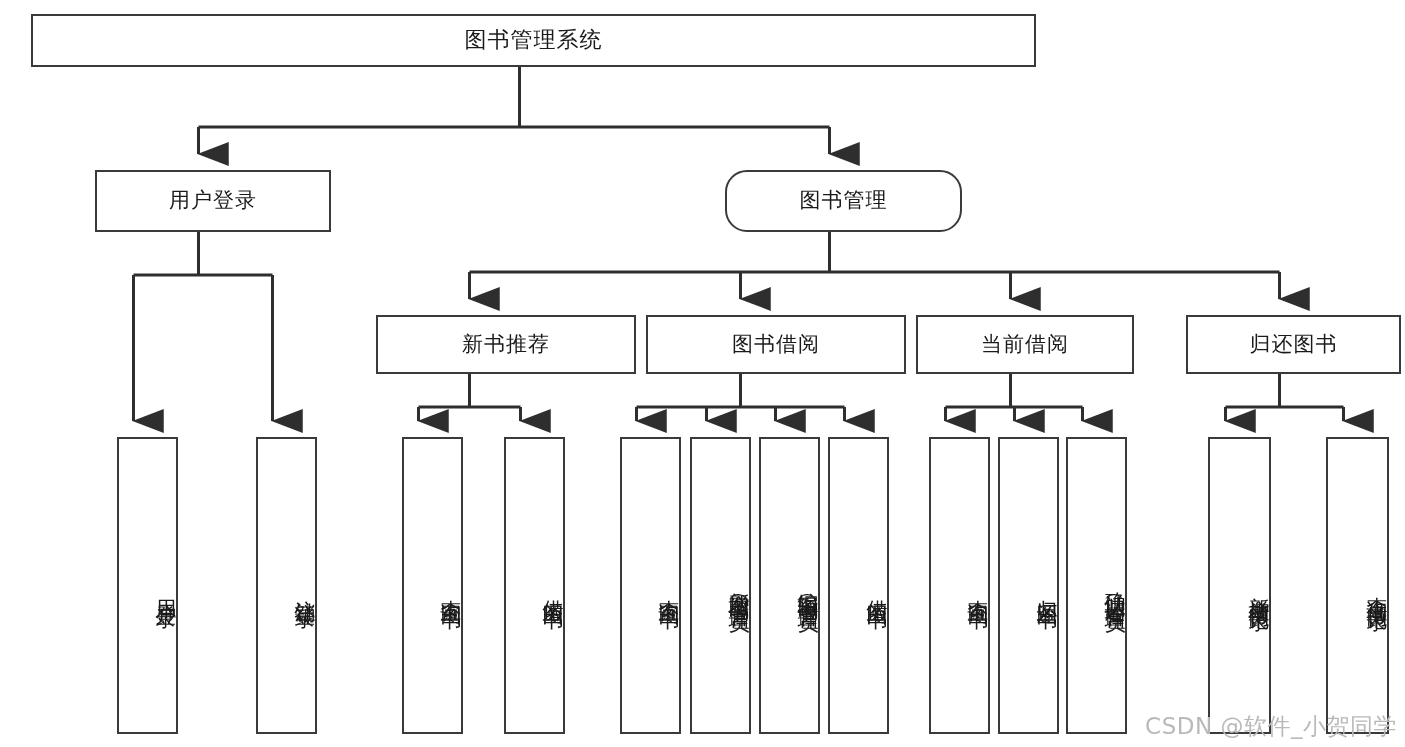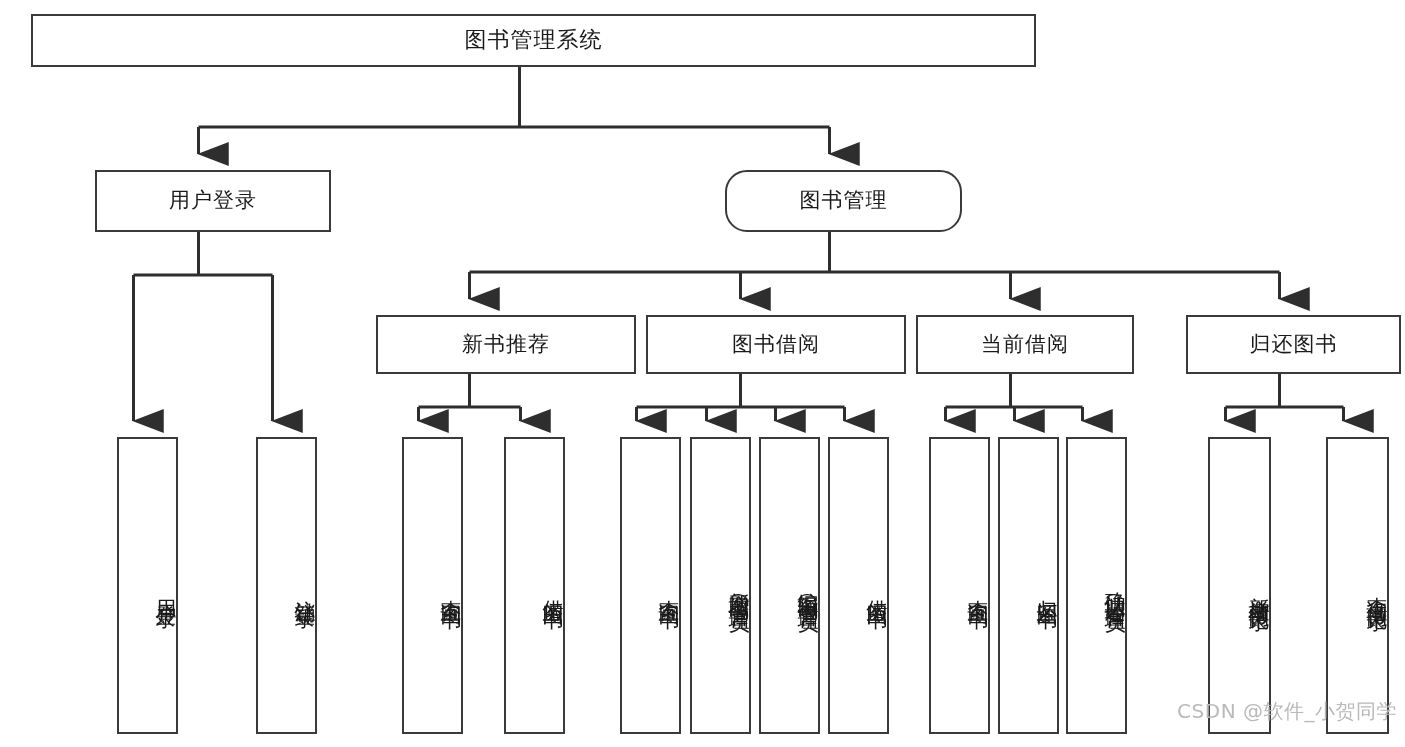--- a/index.html
+++ b/index.html
@@ -53,22 +53,22 @@
     letter-spacing: 3px;
     line-height: 1;
     padding-top: 6px;
     align-items: flex-start;
     justify-content: center;
     text-align: center;
   }
   .watermark {
     position: absolute;
     right: 8px;
-    bottom: 22px;
-    font-size: 20px;
+    bottom: 5px;
+    font-size: 23px;
     color: #b9b9b9;
     letter-spacing: 0.5px;
     white-space: nowrap;
     z-index: 3;
   }
 </style>
 </head>
 <body>
 
 <div id="canvas">

